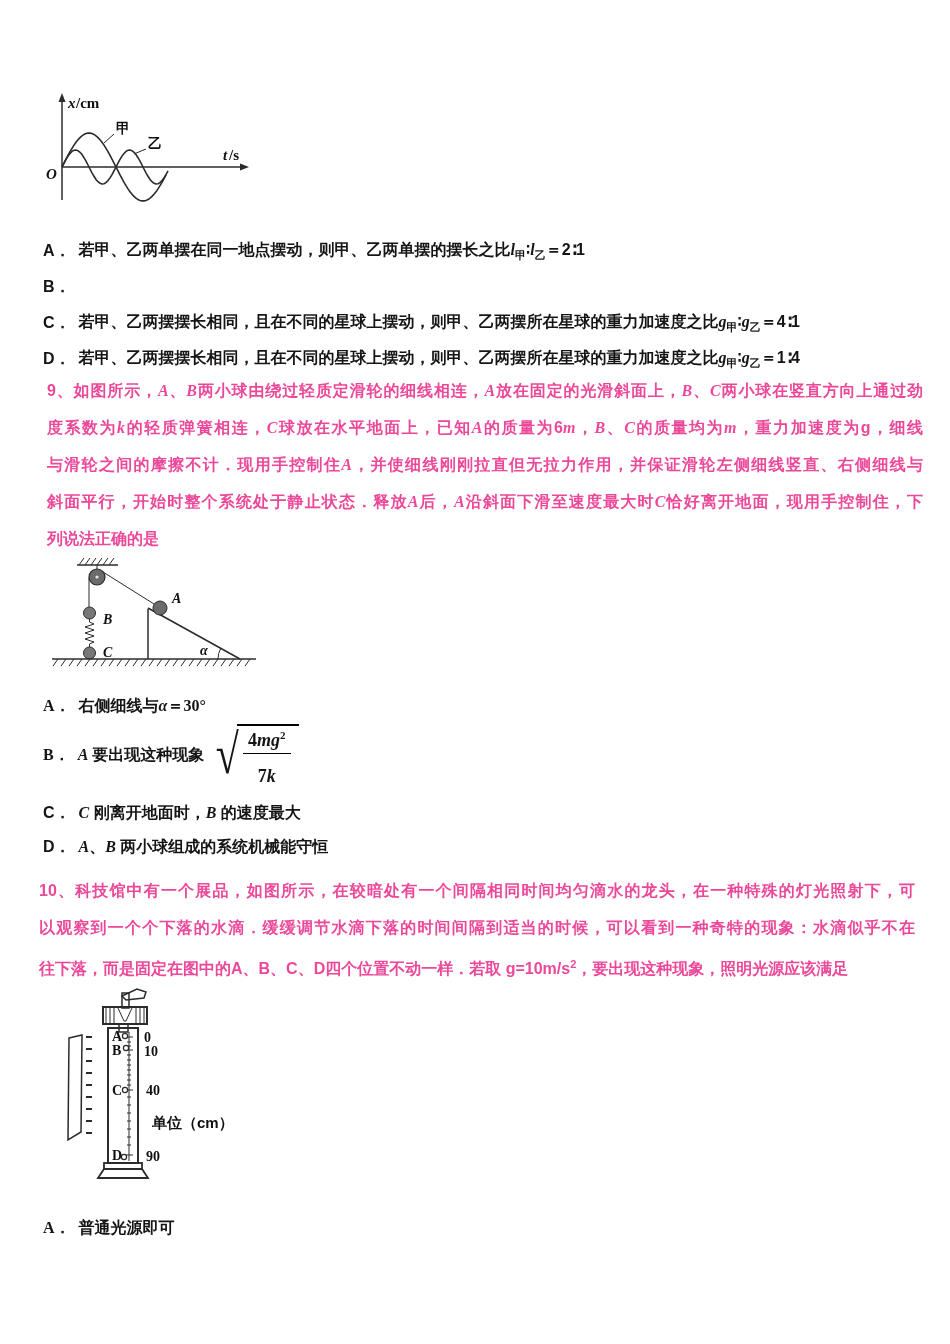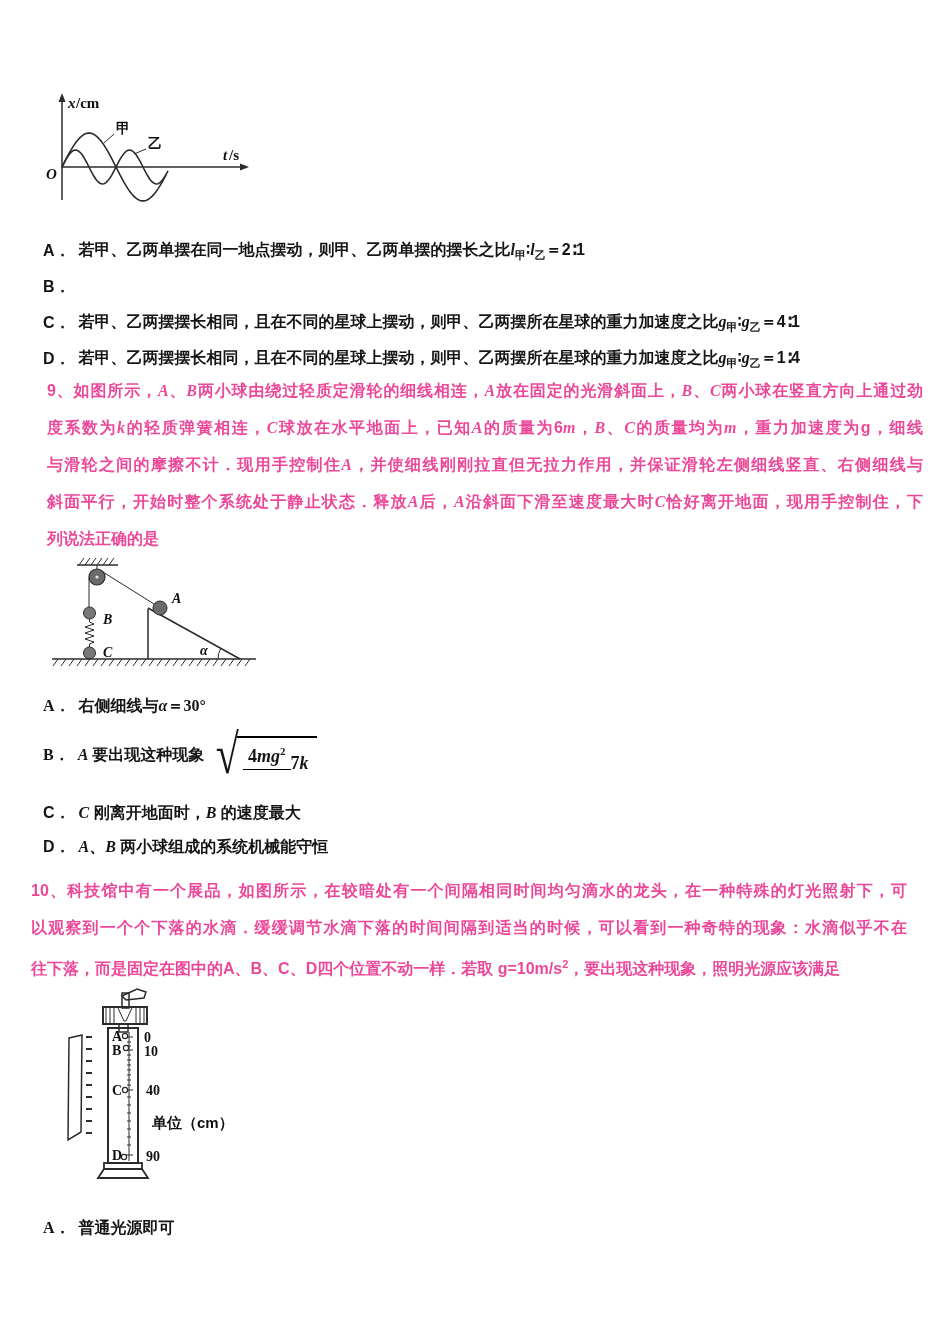--- a/index.html
+++ b/index.html
@@ -13,21 +13,21 @@
   .optrow{display:flex;align-items:center;font-size:16px;font-weight:600;color:#151515;}
   .optrow .olabel{font-weight:700;margin-right:8px;white-space:nowrap;}
   .seg-it{font-style:italic;font-family:"Liberation Serif",serif;font-weight:700;}
   .seg-sub{font-size:11px;vertical-align:-4px;font-weight:700;}
   .seg-sup{font-size:11px;vertical-align:6px;}
   .serifopt{font-family:"Liberation Serif",serif;}
   
   .formula{display:inline-flex;align-items:center;margin-left:8px;font-family:"Liberation Serif",serif;}
   .rad{font-size:56px;font-weight:400;line-height:0.92;margin-right:-6px;transform:scaleX(.75);}
   .overbar{border-top:2px solid #000;padding:3px 8px 0 6px;}
-  .frac{display:inline-flex;flex-direction:row;align-items:center;font-size:18px;font-weight:600;}
+  .frac{display:inline-flex;flex-direction:column;align-items:center;font-size:18px;font-weight:600;}
   .frac .num{border-bottom:1.6px solid #000;padding:0 5px 2px;}
   .frac .den{padding-top:12px;}
   .frac .seg-sup{font-size:11px;vertical-align:7px;}
   
   svg{display:block;}
   .ln{stroke:#2b2b2b;stroke-width:1.5;fill:none;}
   .thin{stroke:#2b2b2b;stroke-width:1;fill:none;}
   .axis-label{font-family:"Liberation Serif",serif;font-weight:700;font-size:15px;fill:#111;}
   .it{font-style:italic;}
   .cjk-label{font-weight:700;font-size:14px;fill:#111;}
@@ -171,21 +171,21 @@
     <div class="optrow" style="height:34px;margin-top:8px;">
       <span class="olabel">C．</span>
       <span><span class="seg-it">C</span><span> 刚离开地面时，</span><span class="seg-it">B</span><span> 的速度最大</span></span>
     </div>
     <div class="optrow" style="height:34px;">
       <span class="olabel">D．</span>
       <span><span class="seg-it">A</span><span>、</span><span class="seg-it">B</span><span> 两小球组成的系统机械能守恒</span></span>
     </div>
   </div>
 
-  <div class="block stem" style="left:24px;top:872px;">
+  <div class="block stem" style="left:32px;top:872px;">
     <div class="pline"><span>10、科技馆中有一个展品，如图所示，在较暗处有一个间隔相同时间均匀滴水的龙头，在一种特殊的灯光照射下，可</span></div>
     <div class="pline"><span>以观察到一个个下落的水滴．缓缓调节水滴下落的时间间隔到适当的时候，可以看到一种奇特的现象：水滴似乎不在</span></div>
     <div class="pline last"><span>往下落，而是固定在图中的A、B、C、D四个位置不动一样．若取 g=10m/s</span><span class="seg-sup">2</span><span>，要出现这种现象，照明光源应该满足</span></div>
   </div>
 
   <svg class="block" style="left:40px;top:985px;" width="280" height="210" viewBox="0 0 280 210">
 
     <polygon points="82,11 97,4 106,7 104,13 86,15" fill="none" stroke="#2b2b2b" stroke-width="1.5"></polygon>
     <rect x="82" y="8" width="7" height="15" fill="none" stroke="#2b2b2b" stroke-width="1.5"></rect>
 

